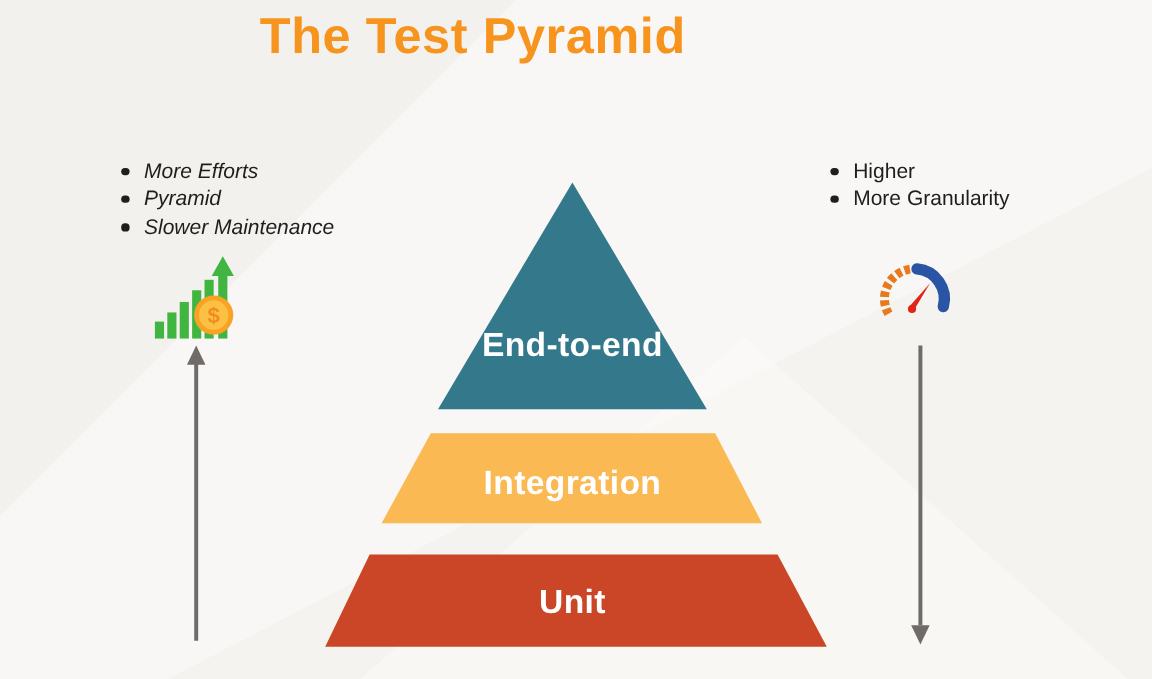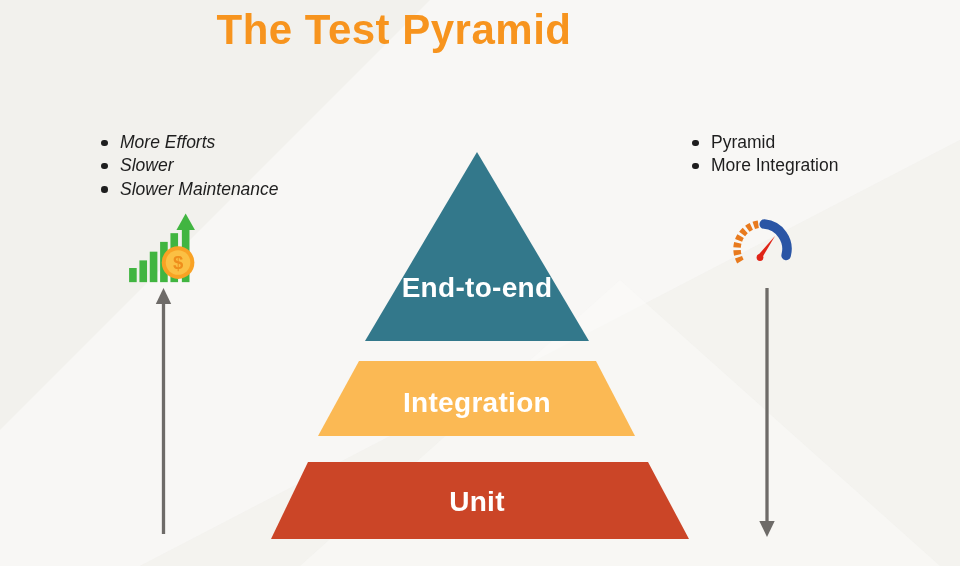--- a/index.html
+++ b/index.html
@@ -72,29 +72,29 @@
     <polygon points="430,0 960,0 960,140 140,566 0,566 0,430" fill="#fafaf7" opacity="0.55"></polygon>
     <polygon points="960,140 960,566 140,566" fill="#f3f2ee" opacity="0.5"></polygon>
     <polygon points="300,566 620,280 940,566" fill="#fcfbf9" opacity="0.5"></polygon>
   </svg>
 
   <h1 class="page-title">The Test Pyramid</h1>
 
   <div class="bullet-list left">
     <ul>
       <li>More Efforts</li>
-      <li>Slower</li>
+      <li>Pyramid</li>
       <li>Slower Maintenance</li>
     </ul>
   </div>
 
   <div class="bullet-list right">
     <ul>
-      <li>Pyramid</li>
-      <li>More Integration</li>
+      <li>Higher</li>
+      <li>More Granularity</li>
     </ul>
   </div>
 
   <svg class="icon growth" viewBox="0 0 68 66" aria-hidden="true">
     <g>
       <rect x="1" y="50" width="7" height="13" fill="#41B541"></rect>
       <rect x="10.5" y="43" width="7" height="20" fill="#41B541"></rect>
       <rect x="20" y="35" width="7" height="28" fill="#41B541"></rect>
       <rect x="29.5" y="26" width="7" height="37" fill="#41B541"></rect>
       <rect x="39" y="18" width="7" height="45" fill="#41B541"></rect>

